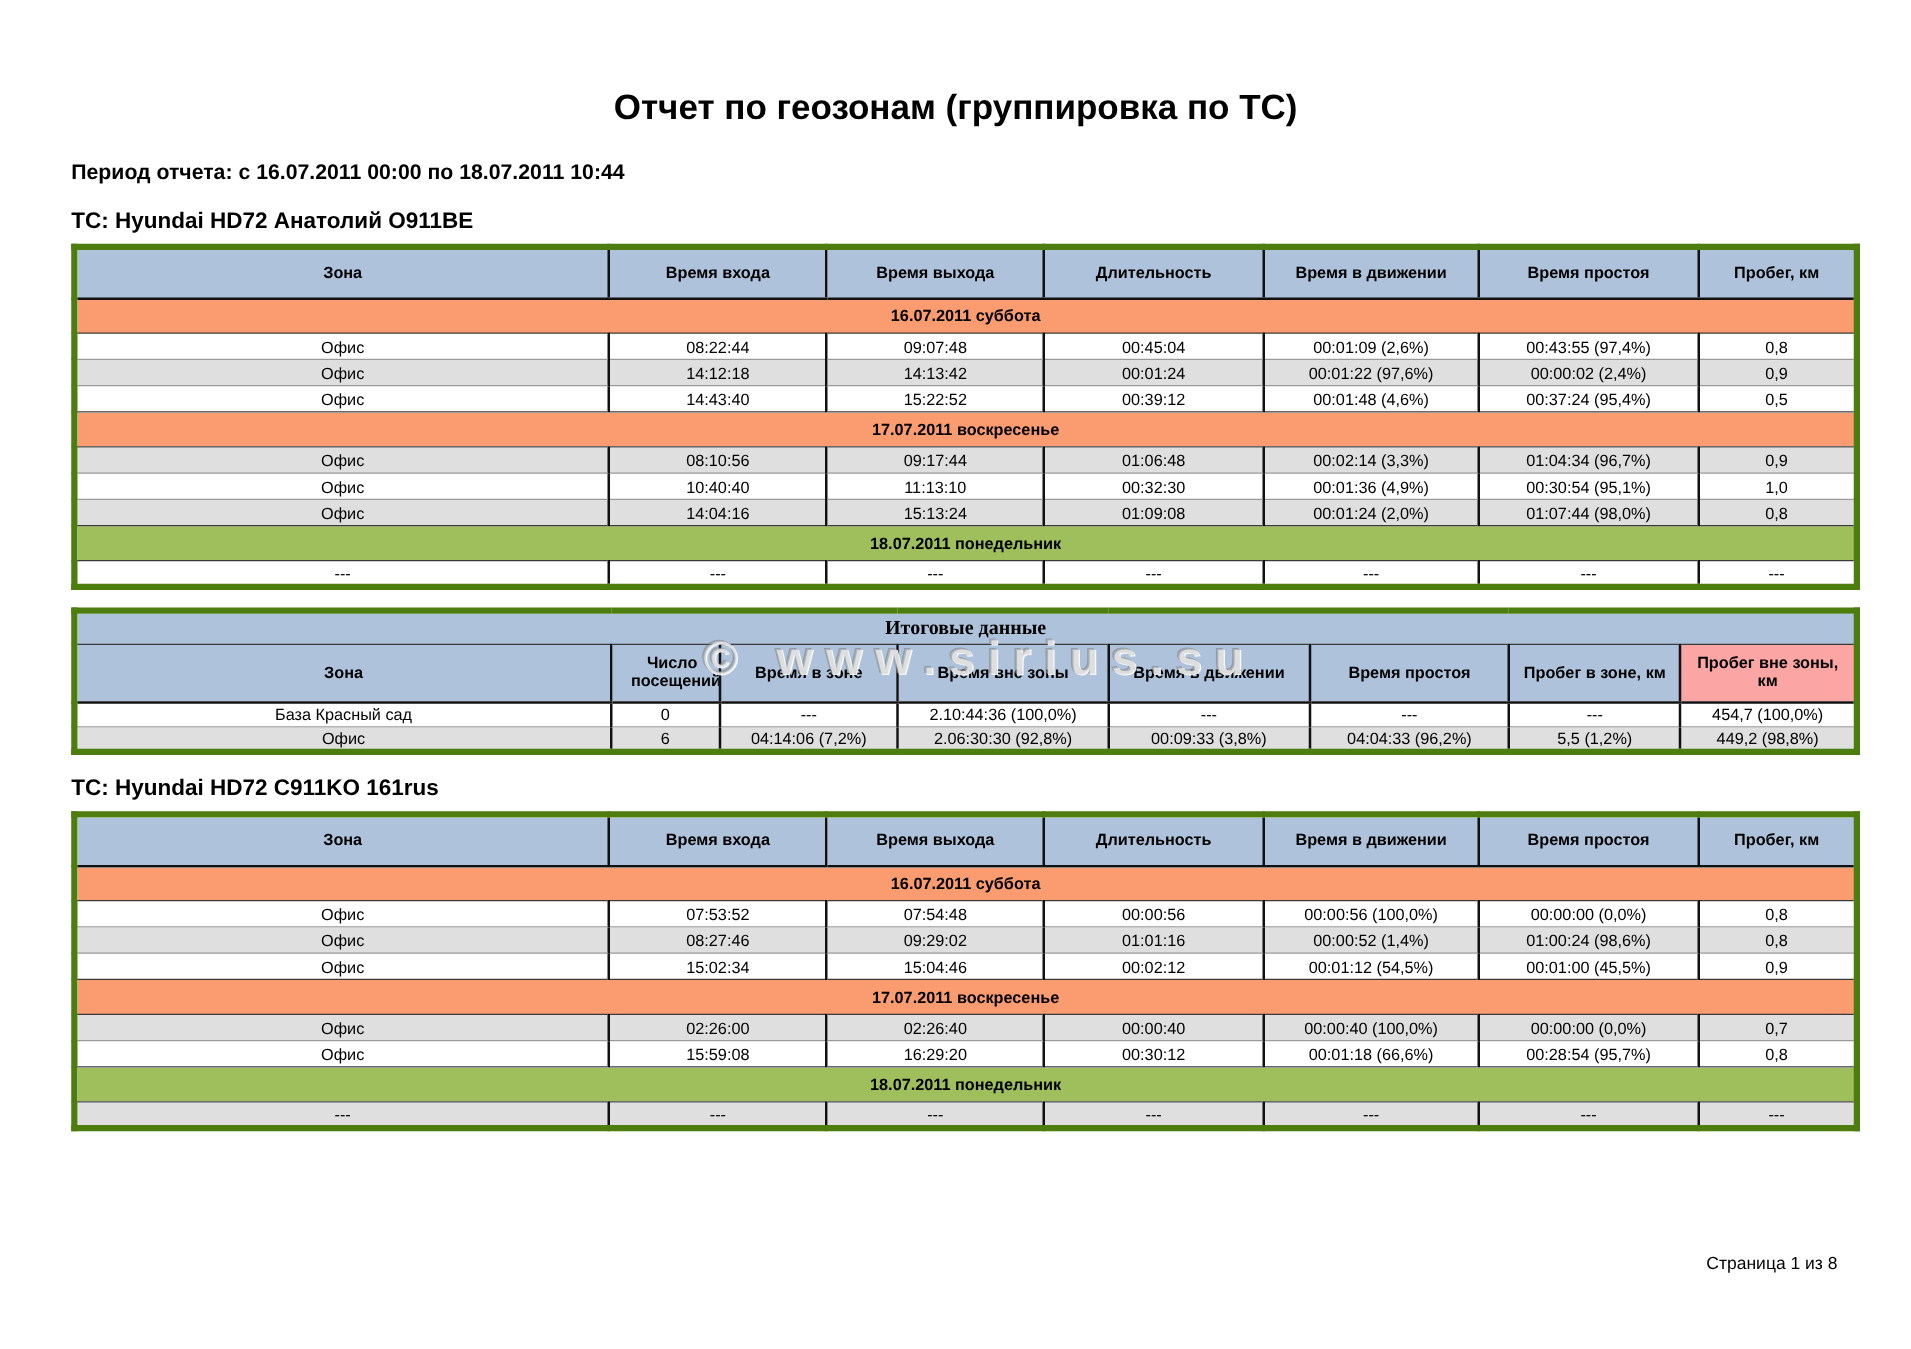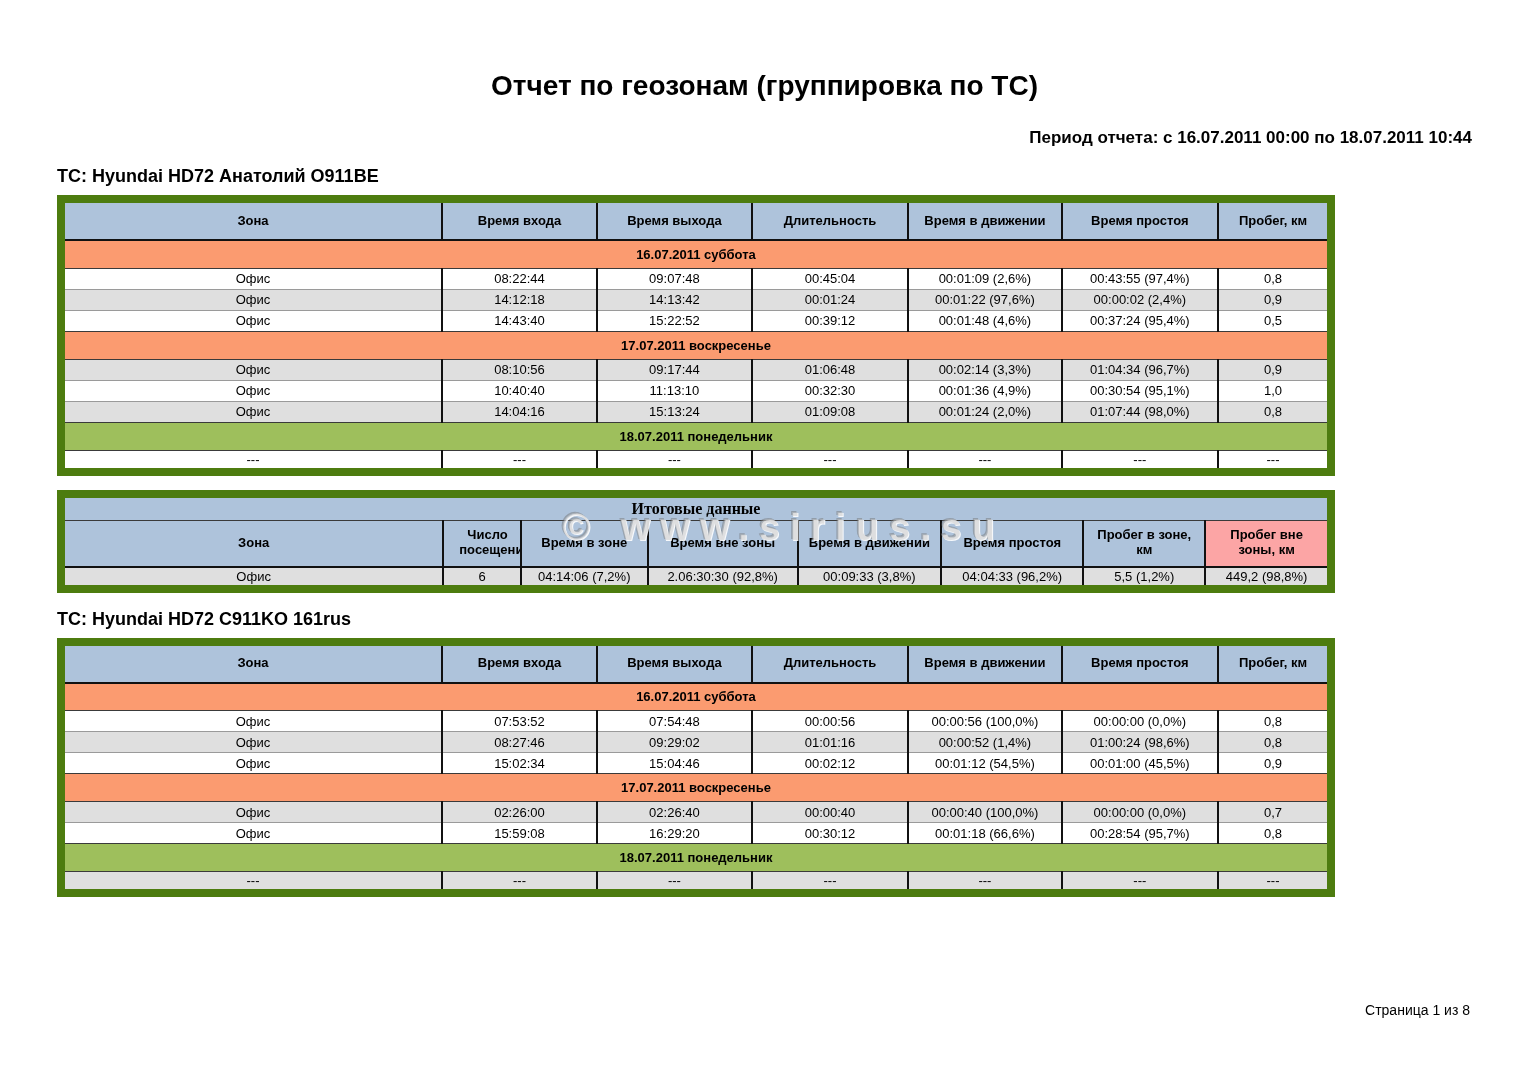--- a/index.html
+++ b/index.html
@@ -12,32 +12,32 @@
     overflow: hidden;
   }
   .content { padding: 68px 57px 0 57px; }
   .page-title {
     text-align: center;
     font-size: 28px; font-weight: bold;
     line-height: 36px;
     margin-bottom: 24px;
   }
   .period {
-    text-align: right;
+    text-align: left;
     font-size: 17px; font-weight: bold;
     margin-bottom: 18px;
   }
   .vehicle-title {
     font-size: 18px; font-weight: bold;
     margin: 16px 0 8px 0;
   }
   table.rpt {
     border-collapse: collapse;
-    width: 1278px;
-    border: 8px solid #4d7c0f;
+    width: 1431px;
+    border: 5px solid #4d7c0f;
     table-layout: fixed;
     margin-bottom: 14px;
   }
   table.rpt th, table.rpt td {
     border-left: 2px solid #111;
     font-size: 13px;
     text-align: center;
     vertical-align: middle;
     overflow: hidden;
     padding: 1px 4px;
@@ -207,20 +207,30 @@
             <th style="background: rgb(174, 195, 219); padding-left: 15px;">Число посещений</th>
             <th style="background: rgb(174, 195, 219);">Время в зоне</th>
             <th style="background: rgb(174, 195, 219);">Время вне зоны</th>
             <th style="background: rgb(174, 195, 219);">Время в движении</th>
             <th style="background: rgb(174, 195, 219);">Время простоя</th>
             <th style="background: rgb(174, 195, 219);">Пробег в зоне, км</th>
             <th style="background: #fca5a5;">Пробег вне зоны, км</th>
           </tr>
         </thead>
         <tbody>
+          <tr style="background: rgb(255, 255, 255);">
+            <td>База Красный сад</td>
+            <td>0</td>
+            <td>---</td>
+            <td>2.10:44:36 (100,0%)</td>
+            <td>---</td>
+            <td>---</td>
+            <td>---</td>
+            <td>454,7 (100,0%)</td>
+          </tr>
           <tr style="background: rgb(223, 223, 223);">
             <td>Офис</td>
             <td>6</td>
             <td>04:14:06 (7,2%)</td>
             <td>2.06:30:30 (92,8%)</td>
             <td>00:09:33 (3,8%)</td>
             <td>04:04:33 (96,2%)</td>
             <td>5,5 (1,2%)</td>
             <td>449,2 (98,8%)</td>
           </tr>

